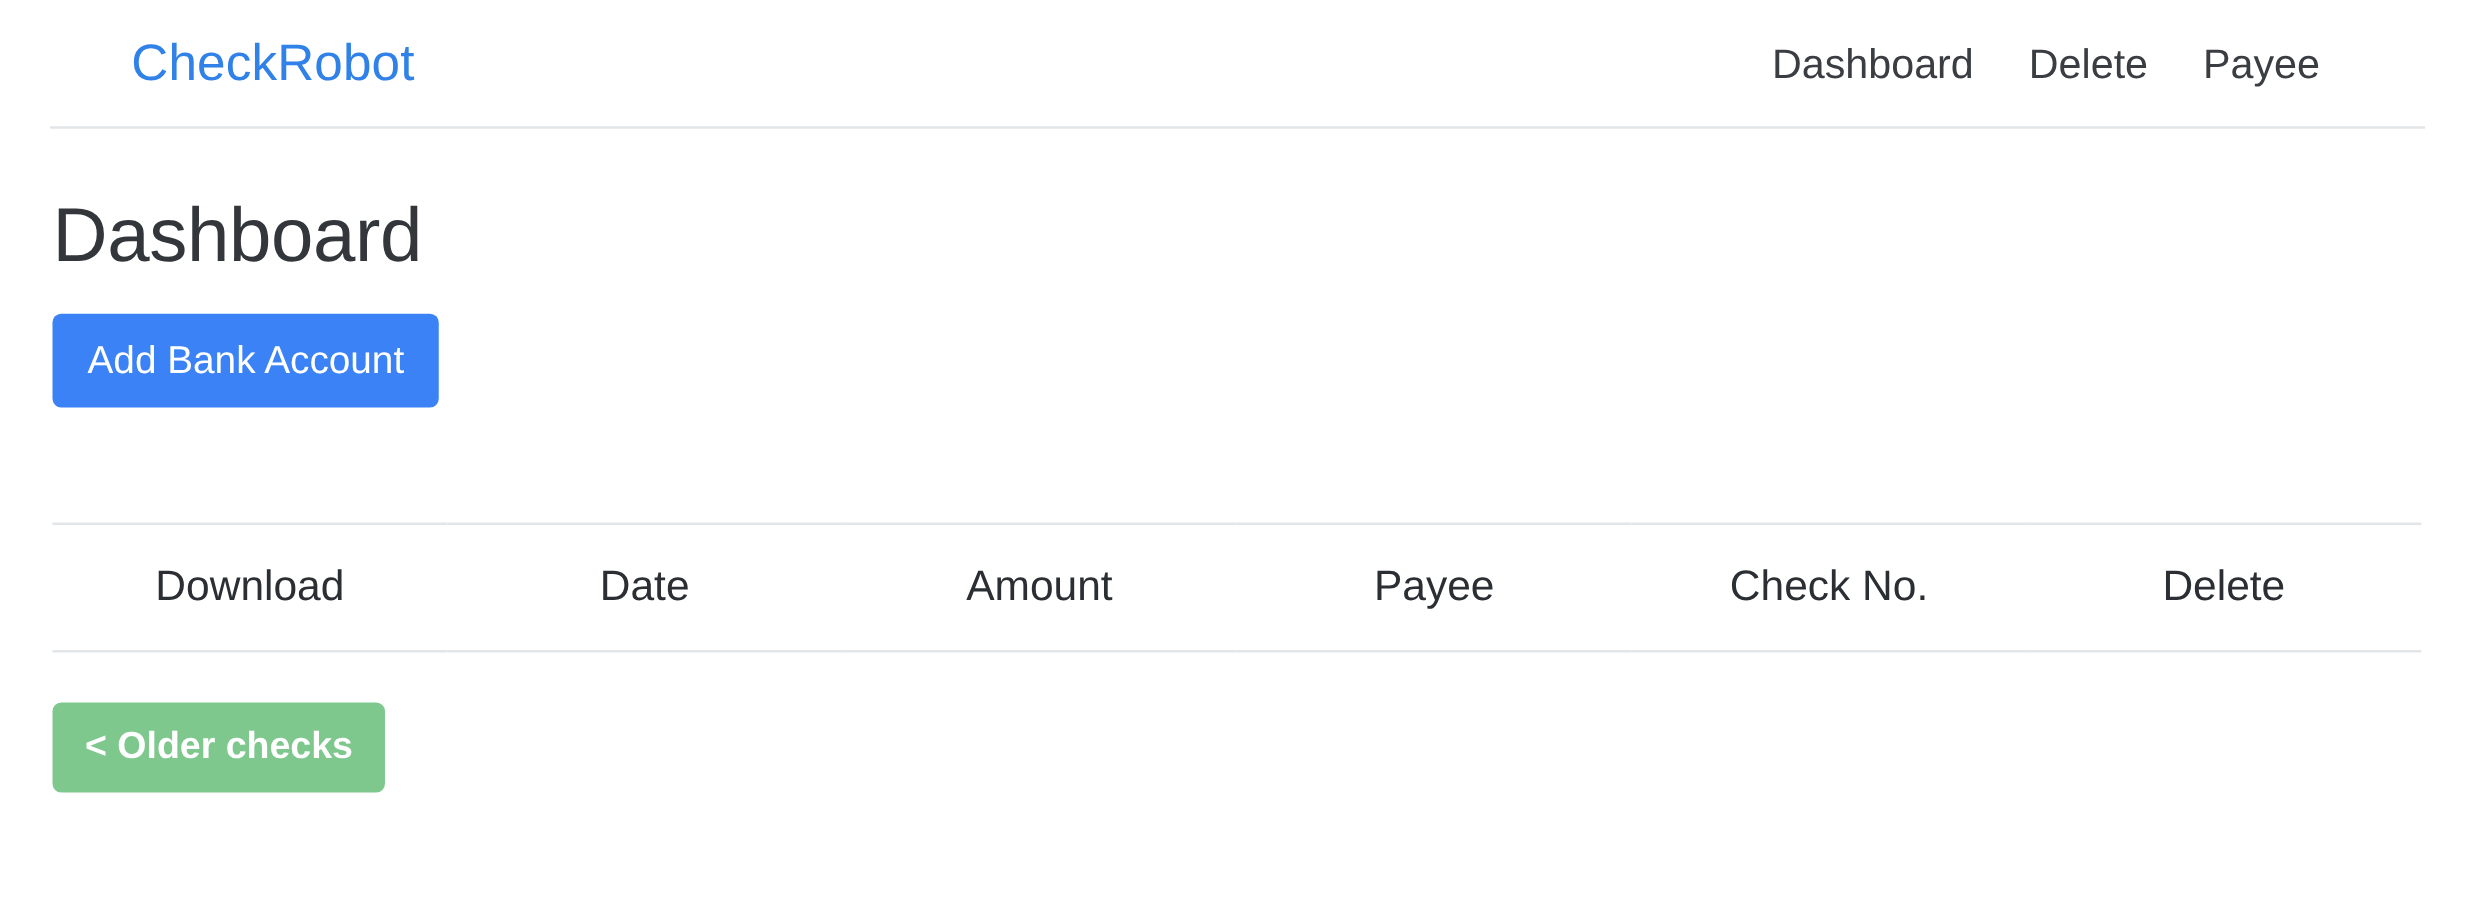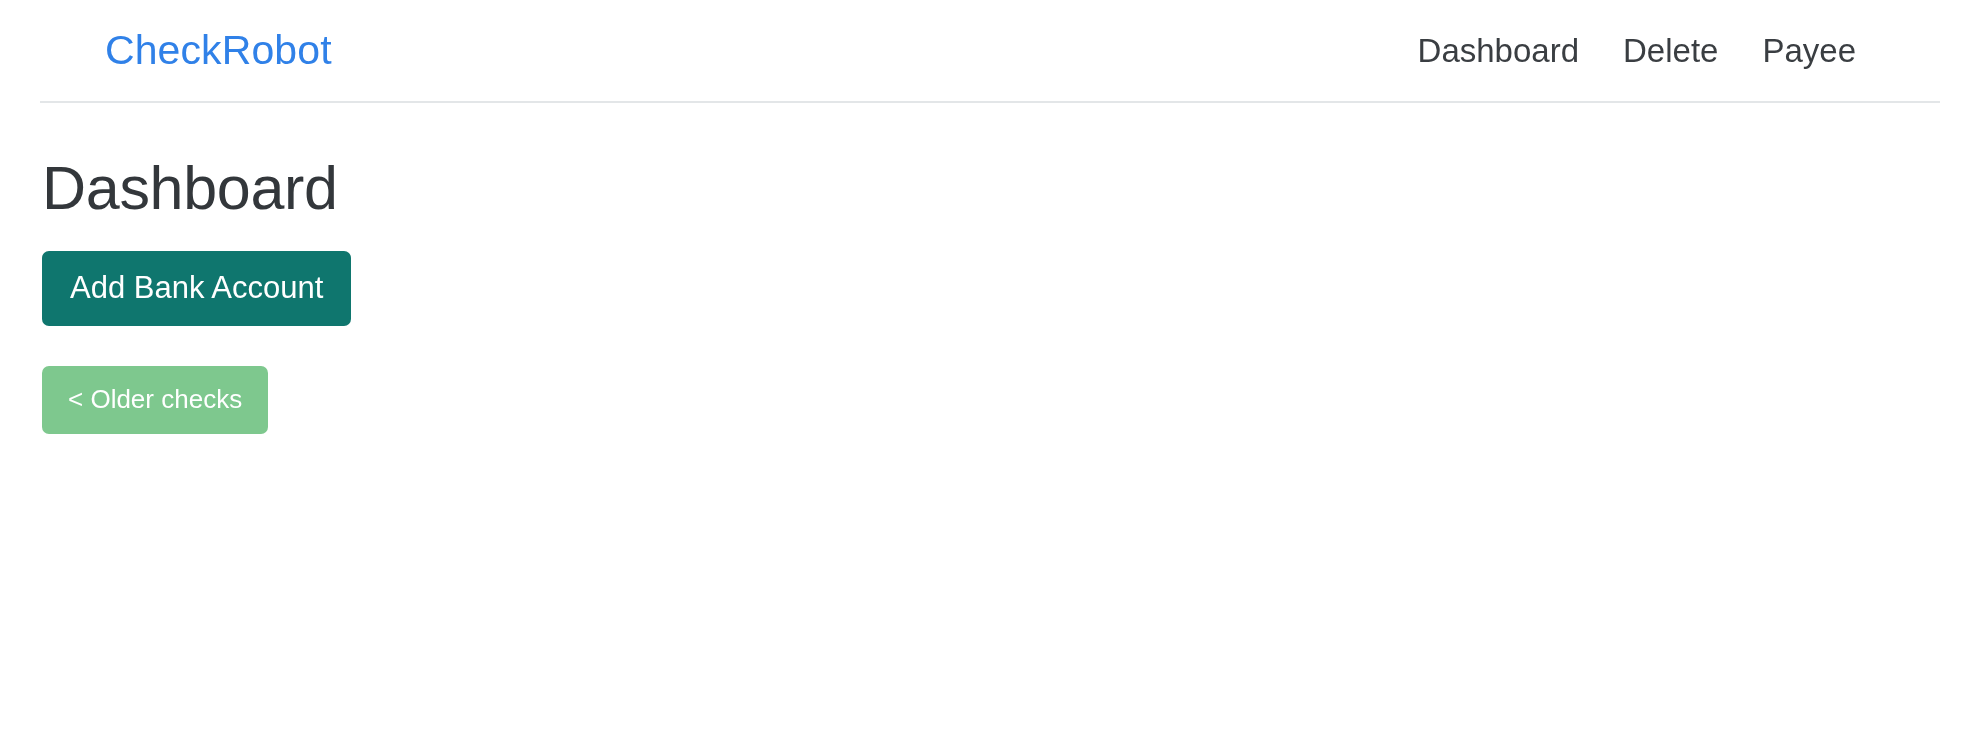--- a/index.html
+++ b/index.html
@@ -89,29 +89,30 @@
     color: #ffffff;
     font-family: "Liberation Sans", sans-serif;
     font-size: 31px;
     line-height: 1;
     cursor: pointer;
     text-align: center;
     white-space: nowrap;
   }
 
   .btn-primary-add {
-    background: #0f766e;
+    background: #3b82f6;
     padding: 21px 28px 23px 28px;
     margin-top: 31px;
   }
 
   .btn-older {
     background: #7ec88e;
     padding: 20px 26px 22px 26px;
-    font-size: 26px;
+    font-size: 30px;
+    font-weight: bold;
   }
 
   
   .checks-table {
     width: 1895px;
     border-collapse: collapse;
     margin-top: 92px;
     table-layout: fixed;
   }
 
@@ -152,19 +153,32 @@
       <a class="nav-link" href="#">Payee</a>
     </div>
   </div>
 
   <div class="content">
 
     <h1 class="page-title">Dashboard</h1>
 
     <button class="btn btn-primary-add" type="button">Add Bank Account</button>
 
+    <table class="checks-table">
+      <thead>
+        <tr>
+          <th>Download</th>
+          <th>Date</th>
+          <th>Amount</th>
+          <th>Payee</th>
+          <th>Check No.</th>
+          <th>Delete</th>
+        </tr>
+      </thead>
+      <tbody class="table-empty-body"></tbody>
+    </table>
 
     <div class="pager">
       <button class="btn btn-older" type="button">&lt; Older checks</button>
     </div>
 
   </div>
 </div>
 
 </body></html>

